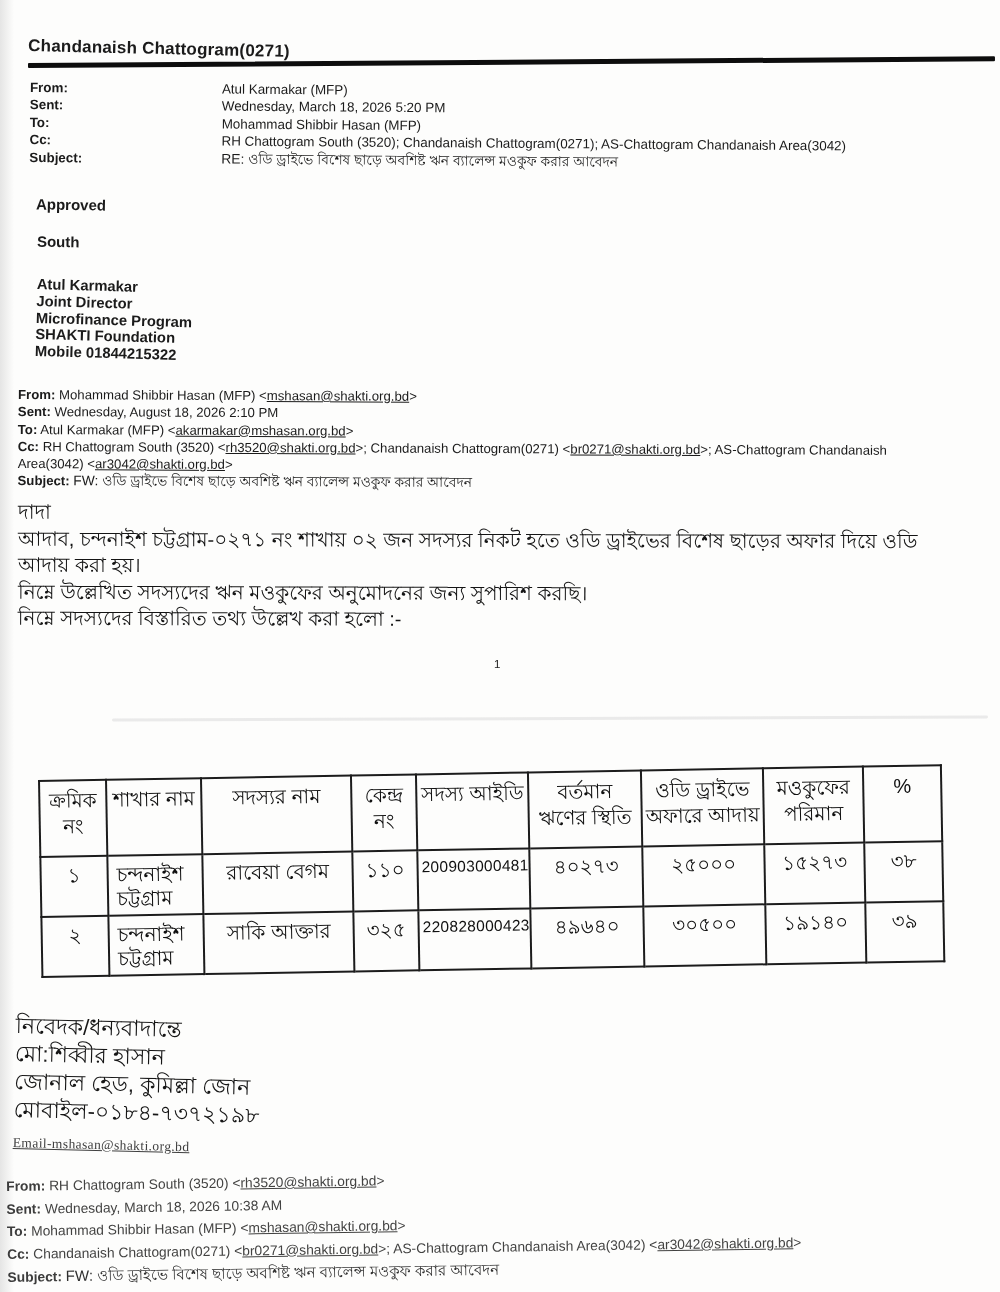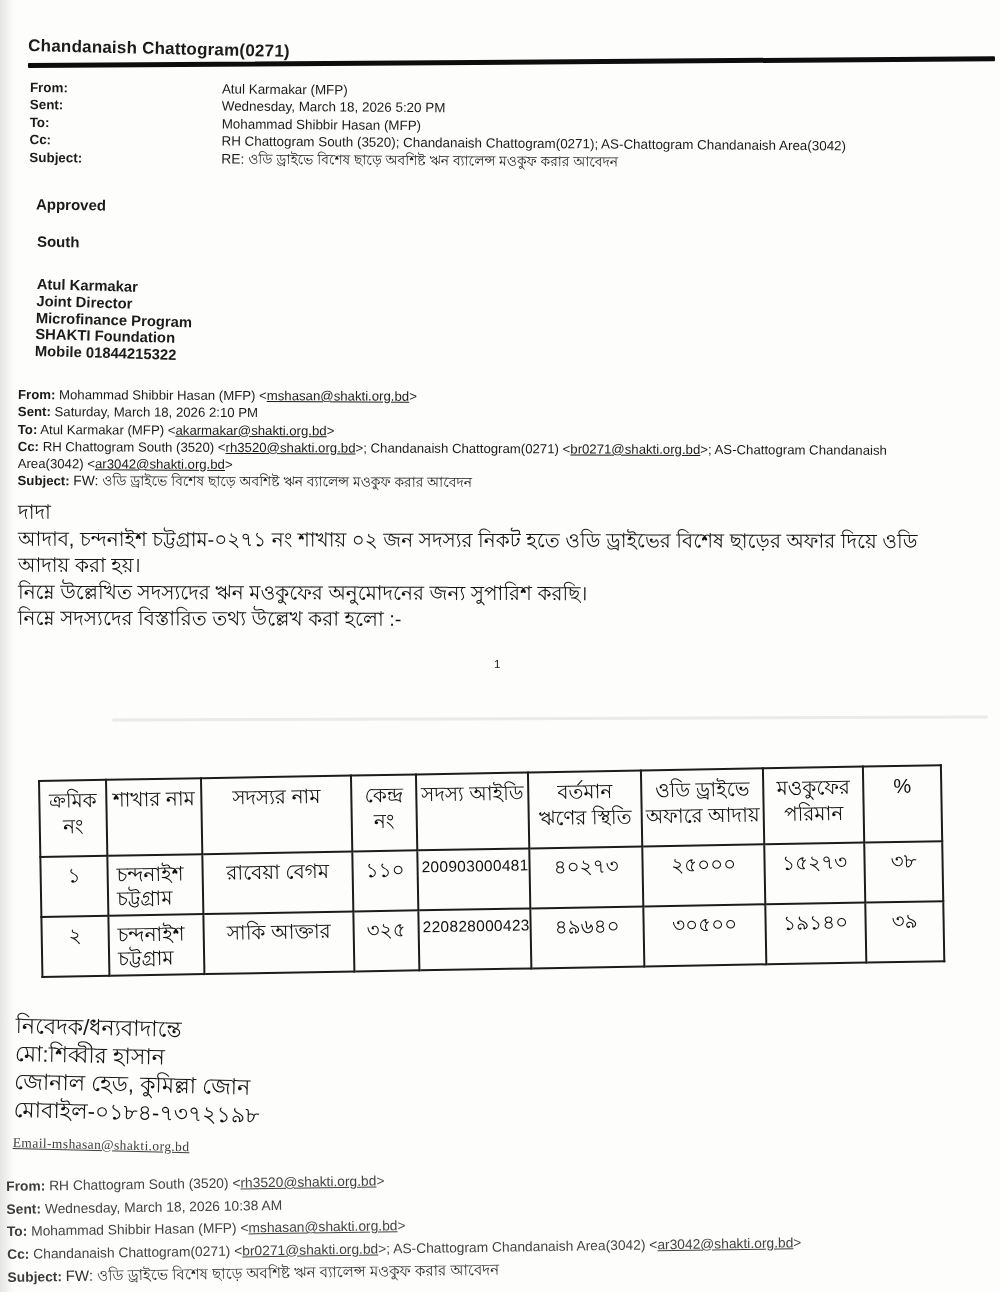--- a/index.html
+++ b/index.html
@@ -103,22 +103,22 @@
   <div class="sig1">
     <div>Atul Karmakar</div>
     <div>Joint Director</div>
     <div>Microfinance Program</div>
     <div>SHAKTI Foundation</div>
     <div>Mobile 01844215322</div>
   </div>
 
   <div class="qhdr">
     <div><span class="qlabel">From:</span> <span class="linkify">Mohammad Shibbir Hasan (MFP) &lt;<span class="u">mshasan@shakti.org.bd</span>&gt;</span></div>
-    <div><span class="qlabel">Sent:</span> <span>Saturday, March 18, 2026 2:10 PM</span></div>
-    <div><span class="qlabel">To:</span> <span class="linkify">Atul Karmakar (MFP) &lt;<span class="u">akarmakar@shakti.org.bd</span>&gt;</span></div>
+    <div><span class="qlabel">Sent:</span> <span>Wednesday, August 18, 2026 2:10 PM</span></div>
+    <div><span class="qlabel">To:</span> <span class="linkify">Atul Karmakar (MFP) &lt;<span class="u">akarmakar@mshasan.org.bd</span>&gt;</span></div>
     <div><span class="qlabel">Cc:</span> <span class="linkify">RH Chattogram South (3520) &lt;<span class="u">rh3520@shakti.org.bd</span>&gt;; Chandanaish Chattogram(0271) &lt;<span class="u">br0271@shakti.org.bd</span>&gt;; AS-Chattogram Chandanaish Area(3042) &lt;<span class="u">ar3042@shakti.org.bd</span>&gt;</span></div>
     <div><span class="qlabel">Subject:</span> <span class="bn">FW: ওডি ড্রাইভে বিশেষ ছাড়ে  অবশিষ্ট ঋন ব্যালেন্স মওকুফ করার আবেদন</span></div>
   </div>
 
   <div class="msg">
     <div>দাদা</div>
     <div>আদাব, চন্দনাইশ চট্টগ্রাম-০২৭১ নং শাখায় ০২ জন সদস্যর নিকট হতে ওডি ড্রাইভের বিশেষ ছাড়ের অফার দিয়ে ওডি আদায় করা হয়।</div>
     <div>নিম্নে উল্লেখিত সদস্যদের ঋন মওকুফের অনুমোদনের জন্য সুপারিশ করছি।</div>
     <div>নিম্নে সদস্যদের বিস্তারিত তথ্য উল্লেখ করা হলো :-</div>
   </div>

